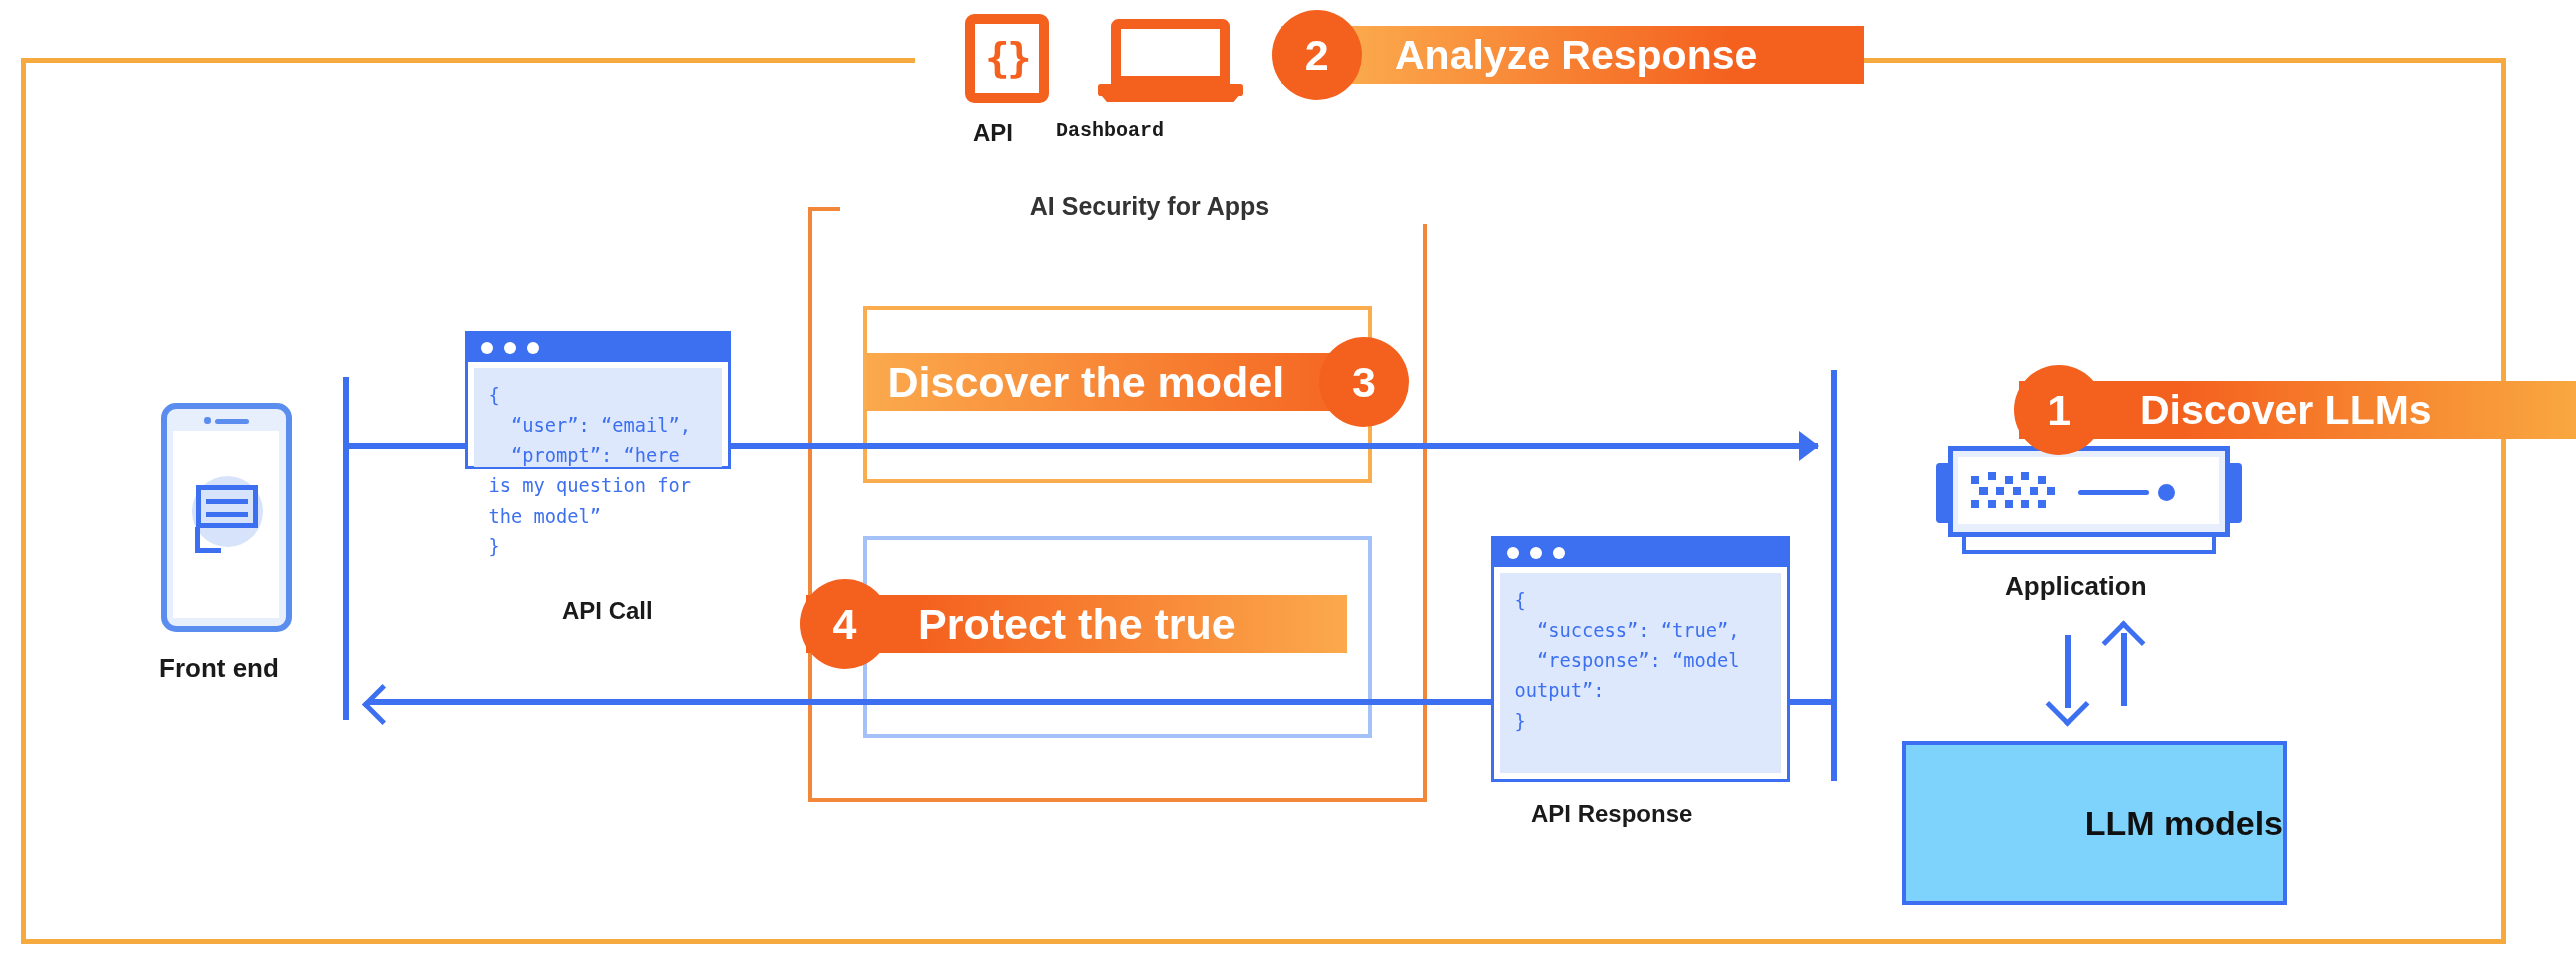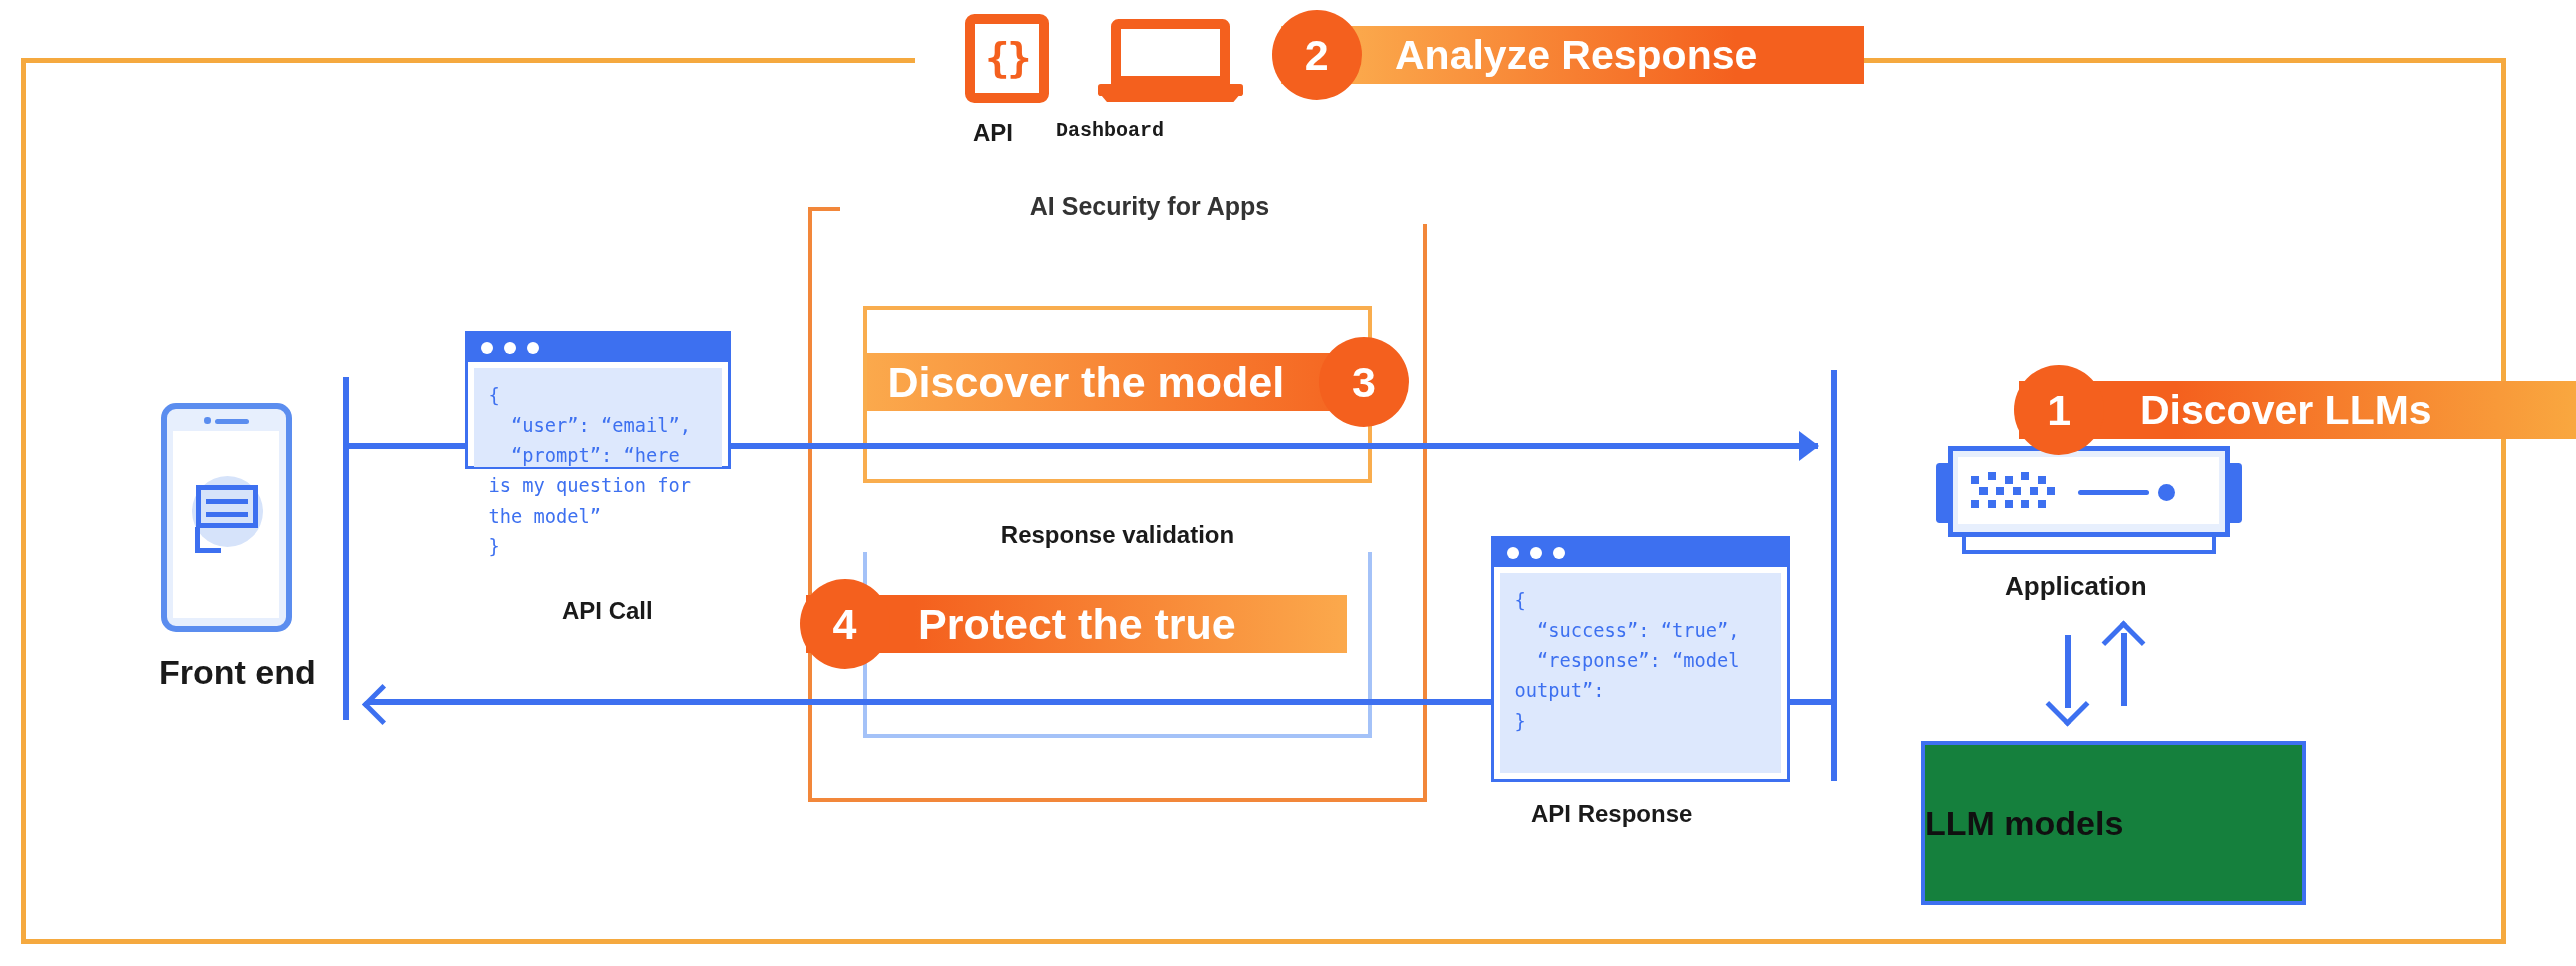--- a/index.html
+++ b/index.html
@@ -180,21 +180,21 @@
     position:absolute;left:35px;top:82px;width:62px;height:43px;box-sizing:border-box;
     border:5.6px solid #3D70F0;
   }
   .phone .bub:after{
     content:"";position:absolute;left:-5.6px;top:37px;width:20.5px;height:20.5px;
     border-left:5.6px solid #3D70F0;border-bottom:5.6px solid #3D70F0;
   }
   .phone .bl{position:absolute;background:#3D70F0;height:4.7px;left:45px;width:42px;}
   .phone .bl1{top:96px;}
   .phone .bl2{top:109px;}
-  .fe-cap{left:159px;top:653px;font-size:34px;}
+  .fe-cap{left:159px;top:653px;font-size:26px;}
 
   
   .srv{position:absolute;left:1936px;top:446px;width:306px;height:105px;}
   .srv .ear-l{position:absolute;left:0;top:17px;width:26px;height:60px;background:#3D70F0;border-radius:3.7px;}
   .srv .ear-r{position:absolute;left:280px;top:17px;width:26px;height:60px;background:#3D70F0;border-radius:3.7px;}
   .srv .case{
     position:absolute;left:12px;top:0;width:282px;height:91px;box-sizing:border-box;
     border:5.6px solid #3D70F0;background:#E7EFFD;
   }
   .srv .inner{position:absolute;left:22.4px;top:11.2px;width:261px;height:67px;background:#ffffff;}
@@ -218,22 +218,22 @@
   .vup{position:absolute;left:2121px;top:633px;width:5.6px;height:73px;background:#3D70F0;}
   .vup:after{
     content:"";position:absolute;left:-13px;top:-5.6px;width:26px;height:26px;
     border-left:5.6px solid #3D70F0;border-top:5.6px solid #3D70F0;
     transform:rotate(45deg);
   }
 
   
   .llm-box{
     position:absolute;left:1902px;top:741px;width:385px;height:164px;
-    box-sizing:border-box;border:4.7px solid #3D70F0;background:#15803d;
-    display:flex;align-items:center;justify-content:flex-start;margin-left:19px;
+    box-sizing:border-box;border:4.7px solid #3D70F0;background:#7dd3fc;
+    display:flex;align-items:center;justify-content:flex-end;
   }
   .llm-box span{font-size:34px;font-weight:bold;color:#101010;}
 </style>
 </head>
 <body>
 
 <div class="stage">
 
   <div class="outer-frame"></div>
   <div class="frame-gap"></div>
@@ -256,23 +256,20 @@
   </div>
 
   <div class="sec-box"></div>
   <div class="sec-label">
     <span>AI Security for Apps</span>
   </div>
 
   <div class="req-box"></div>
 
   <div class="res-box"></div>
-  <div class="res-label">
-    <span>Response validation</span>
-  </div>
 
   <div class="lifeline" style="left:343px;top:377px;height:343px;"></div>
 
   <div class="lifeline" style="left:1831px;top:370px;height:411px;"></div>
 
   <div class="flowline" style="left:343px;top:443px;width:127px;"></div>
 
   <div class="flowline" style="left:728px;top:443px;width:1090px;"></div>
   <div class="arrow-r" style="left:1799px;top:431px;"></div>
 

